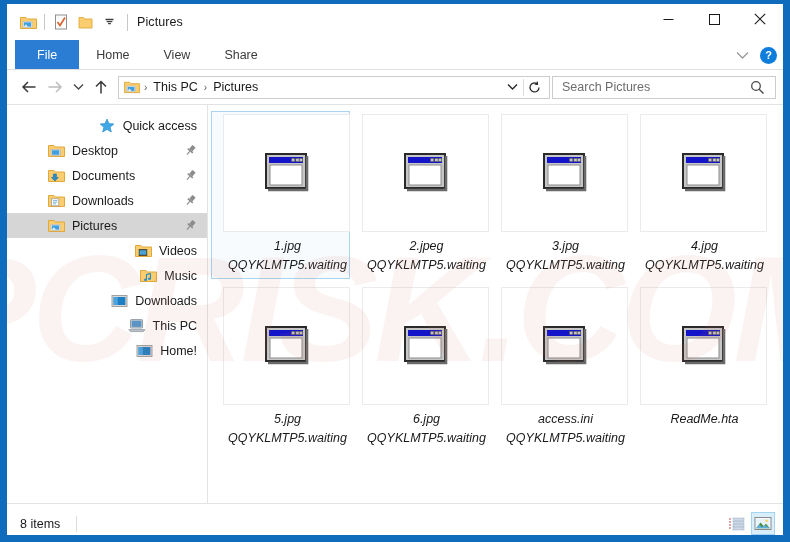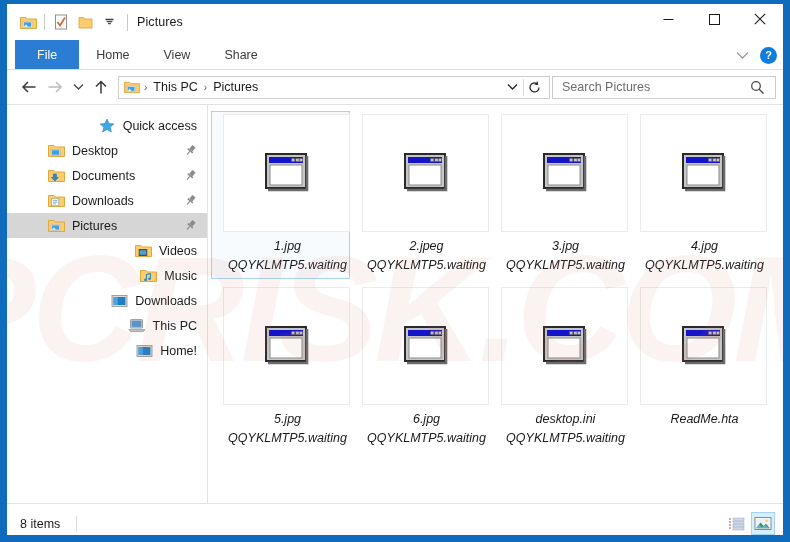--- a/index.html
+++ b/index.html
@@ -706,21 +706,21 @@
                 <svg width="44" height="40" viewBox="0 0 44 40">
                   <rect x="1" y="1" width="40" height="34" fill="#c6c6c6" stroke="#2a2a2a" stroke-width="2"></rect>
                   <rect x="4" y="4" width="34" height="6" fill="#1414c8"></rect>
                   <rect x="26.5" y="5.3" width="3.3" height="3.3" fill="#c6c6c6" stroke="#555" stroke-width="0.6"></rect>
                   <rect x="30.8" y="5.3" width="3.3" height="3.3" fill="#c6c6c6" stroke="#555" stroke-width="0.6"></rect>
                   <rect x="34.3" y="5.3" width="3.3" height="3.3" fill="#c6c6c6" stroke="#555" stroke-width="0.6"></rect>
                   <rect x="5" y="12" width="32" height="20" fill="#ffffff" stroke="#8c8c8c" stroke-width="1"></rect>
                   <path d="M42 3 L42 37 L3 37" fill="none" stroke="#6b6b6b" stroke-width="2.6"></path>
                 </svg>
               </div>
-              <div class="file-label">desktop.ini</div>
+              <div class="file-label">access.ini</div>
               <div class="file-label">QQYKLMTP5.waiting</div>
             </div>
             <div class="file-item">
               <div class="file-thumb">
                 <svg width="44" height="40" viewBox="0 0 44 40">
                   <rect x="1" y="1" width="40" height="34" fill="#c6c6c6" stroke="#2a2a2a" stroke-width="2"></rect>
                   <rect x="4" y="4" width="34" height="6" fill="#1414c8"></rect>
                   <rect x="26.5" y="5.3" width="3.3" height="3.3" fill="#c6c6c6" stroke="#555" stroke-width="0.6"></rect>
                   <rect x="30.8" y="5.3" width="3.3" height="3.3" fill="#c6c6c6" stroke="#555" stroke-width="0.6"></rect>
                   <rect x="34.3" y="5.3" width="3.3" height="3.3" fill="#c6c6c6" stroke="#555" stroke-width="0.6"></rect>

